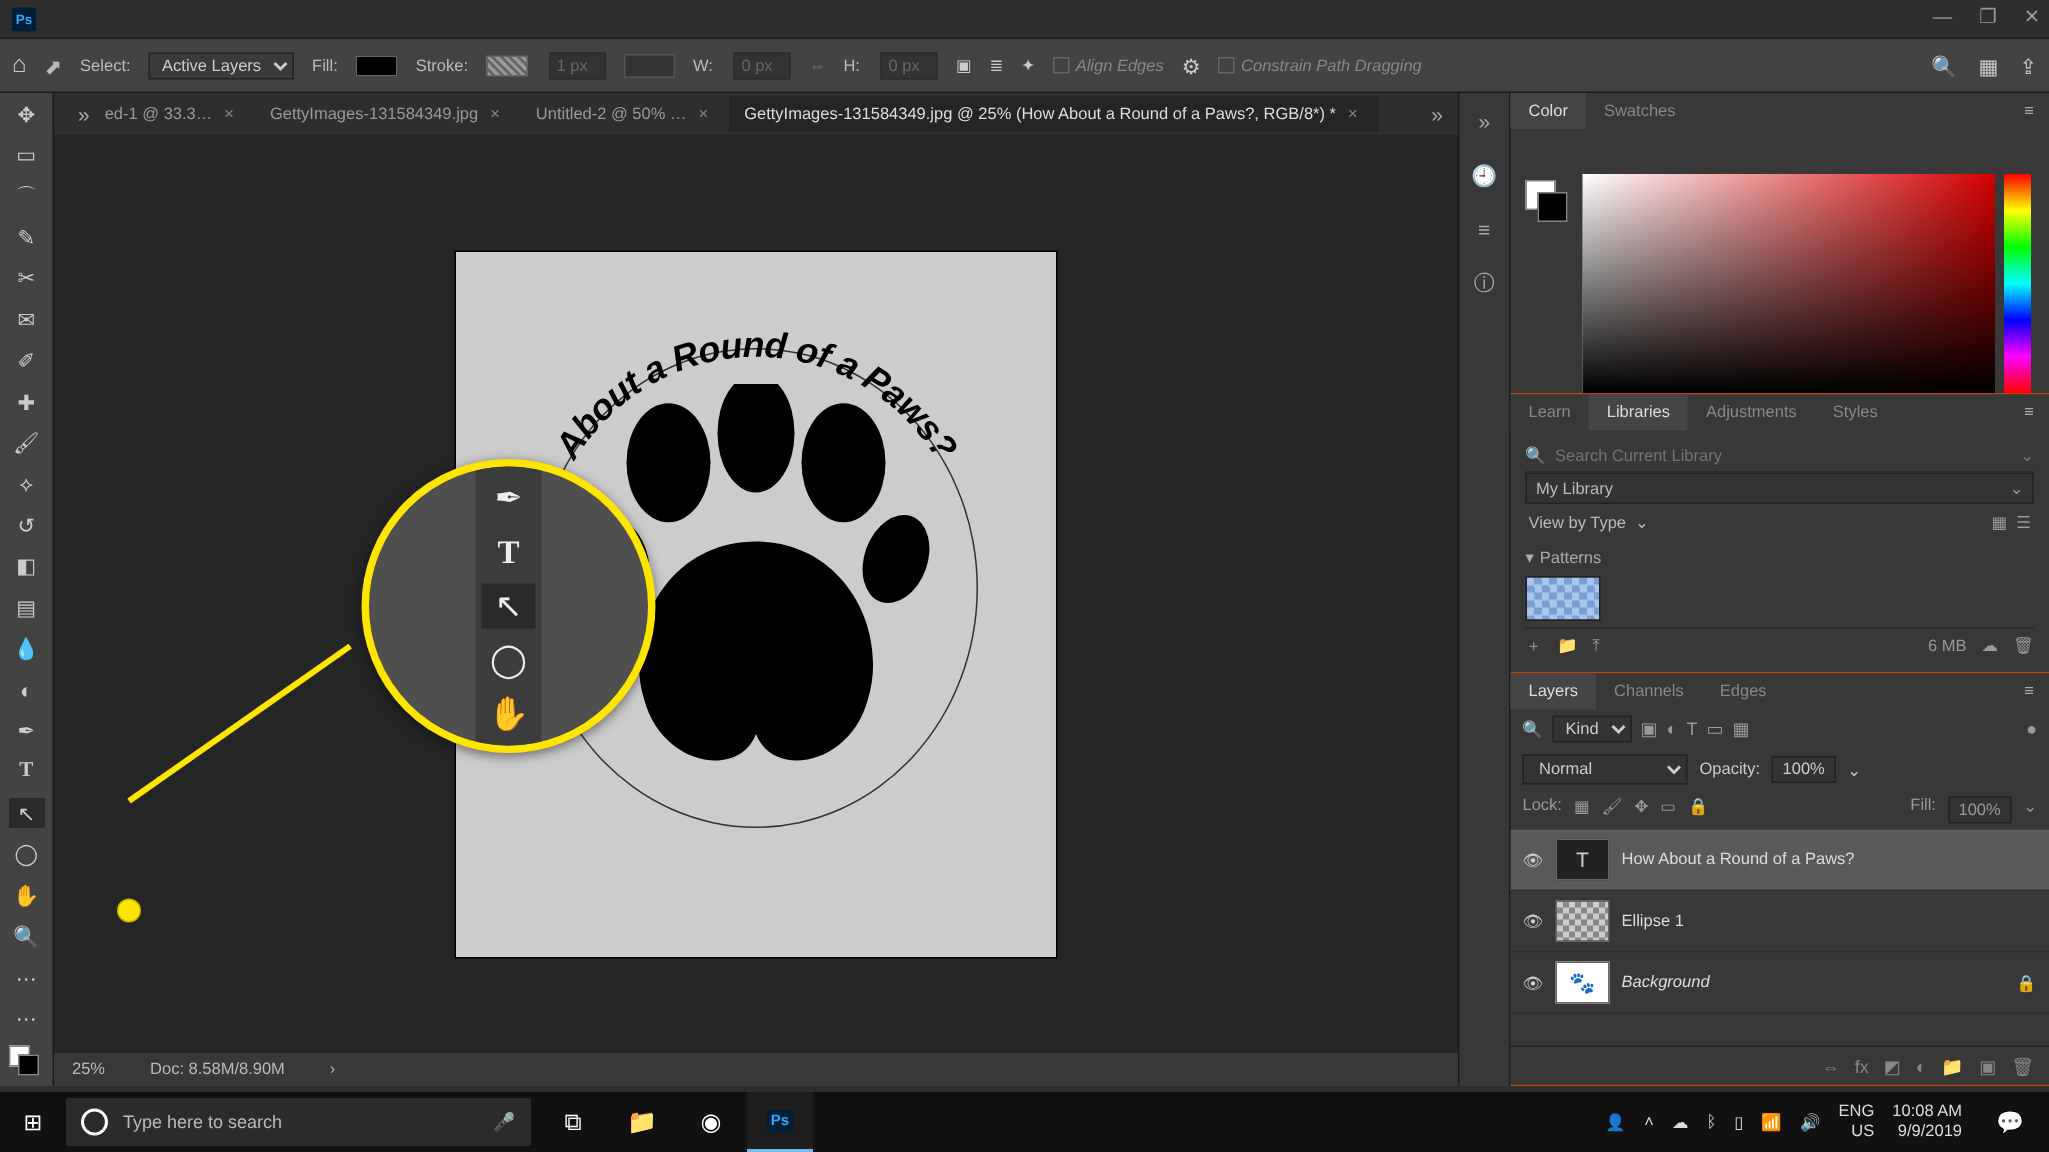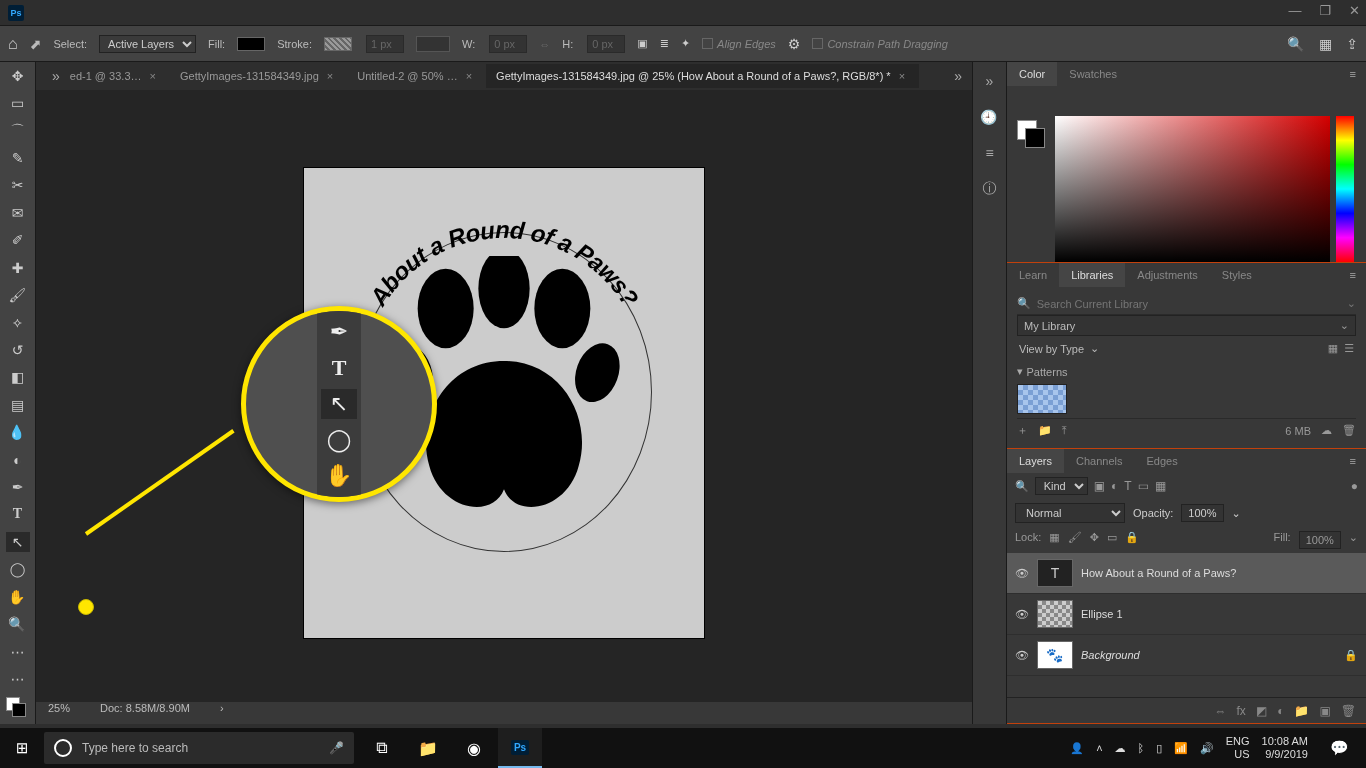--- a/index.html
+++ b/index.html
@@ -33,21 +33,21 @@
 .paw-ellipse { position:absolute; left:0; top:36px; width:296px; height:320px; border:1px solid #333; border-radius:50%; }
 .paw-text { position:absolute; top:20px; left:0; width:296px; text-align:center; font-family: Arial Black, Arial, sans-serif; font-weight:900; font-size:22px; font-style:italic; color:#000; letter-spacing:-0.5px; }
 .paw-text svg { overflow:visible; }
 .paw-print { position:absolute; left:30px; top:60px; width:236px; height:280px; }
 .paw-print svg { width:100%; height:100%; }
 .magnifier { position:absolute; left:205px; top:244px; width:196px; height:196px; border:5px solid #ffe600; border-radius:50%; background:#4f4f4f; overflow:hidden; z-index:50; box-shadow:0 2px 8px rgba(0,0,0,0.5); }
 .magnifier-inner { position:absolute; left:50%; top:50%; transform:translate(-50%,-50%); display:flex; flex-direction:column; gap:6px; align-items:center; background:#3c3c3c; padding:8px 4px; }
 .magnifier-inner .mtool { width:36px; height:30px; display:flex; align-items:center; justify-content:center; color:#eee; font-size:22px; }
 .magnifier-line { position:absolute; left:50px; top:470px; width:180px; height:4px; background:#ffe600; transform:rotate(-35deg); transform-origin:left center; z-index:49; }
 .magnifier-dot { position:absolute; left:42px; top:537px; width:16px; height:16px; background:#ffe600; border-radius:50%; z-index:49; border:1px solid #c9b800; }
-.statusbar { position:absolute; bottom:0; left:0; right:0; height:22px; background:#383838; display:flex; align-items:flex-start; padding:0 12px; gap:30px; font-size:11px; color:#bbb; }
+.statusbar { position:absolute; bottom:0; left:0; right:0; height:22px; background:#383838; display:flex; align-items:center; padding:0 12px; gap:30px; font-size:11px; color:#bbb; }
 .panels-strip { width:34px; background:#383838; border-left:1px solid #1a1a1a; display:flex; flex-direction:column; align-items:center; padding-top:8px; gap:14px; color:#aaa; font-size:14px; }
 .panels-strip .pitem { width:22px; height:22px; display:flex; align-items:center; justify-content:center; cursor:pointer; }
 .right-panels { width:360px; background:#383838; border-left:1px solid #1a1a1a; display:flex; flex-direction:column; }
 .panel { border-bottom:1px solid #c2410c; }
 .panel-tabs { display:flex; background:#383838; font-size:11px; }
 .panel-tabs span { padding:6px 12px; color:#888; cursor:pointer; }
 .panel-tabs span.active { background:#454545; color:#ddd; }
 .panel-tabs .pmenu { margin-left:auto; padding:6px 10px; color:#aaa; }
 .color-panel { height:176px; padding:8px 12px; position:relative; }
 .color-picker { position:absolute; left:48px; top:30px; right:36px; height:146px; background: linear-gradient(to top, #000, transparent), linear-gradient(to right, #fff, #d40000); }

